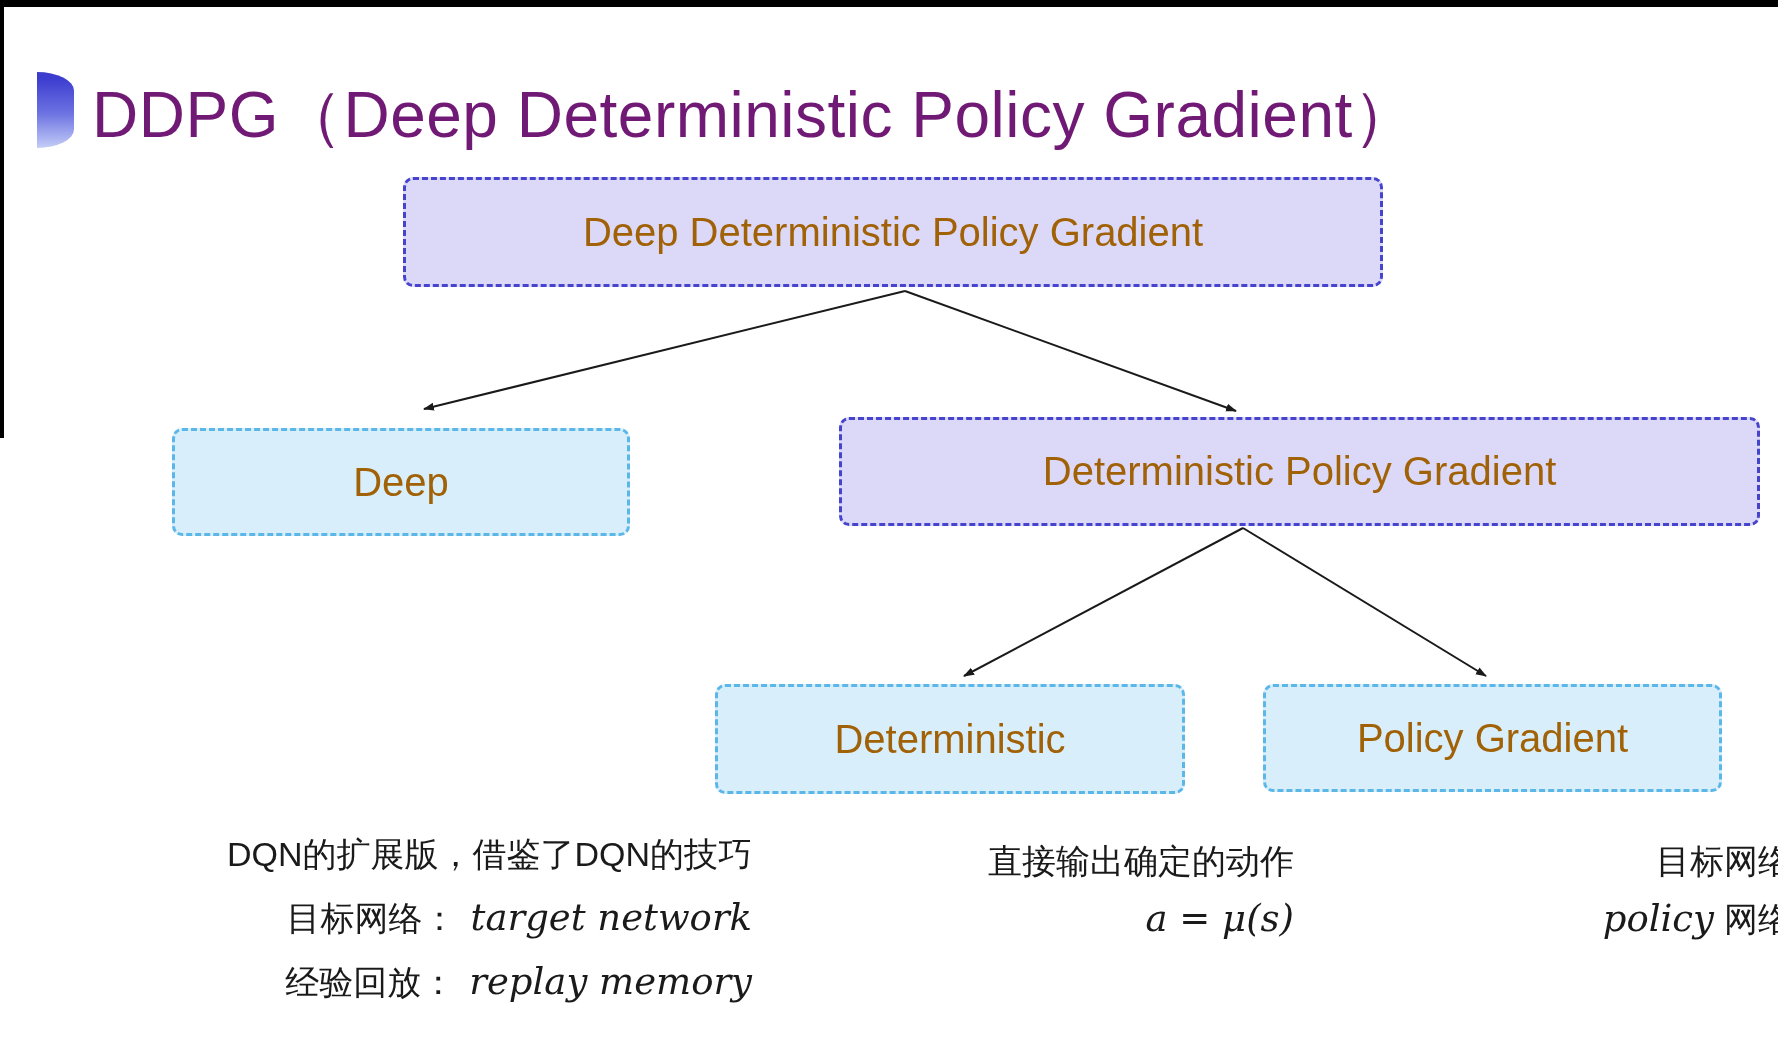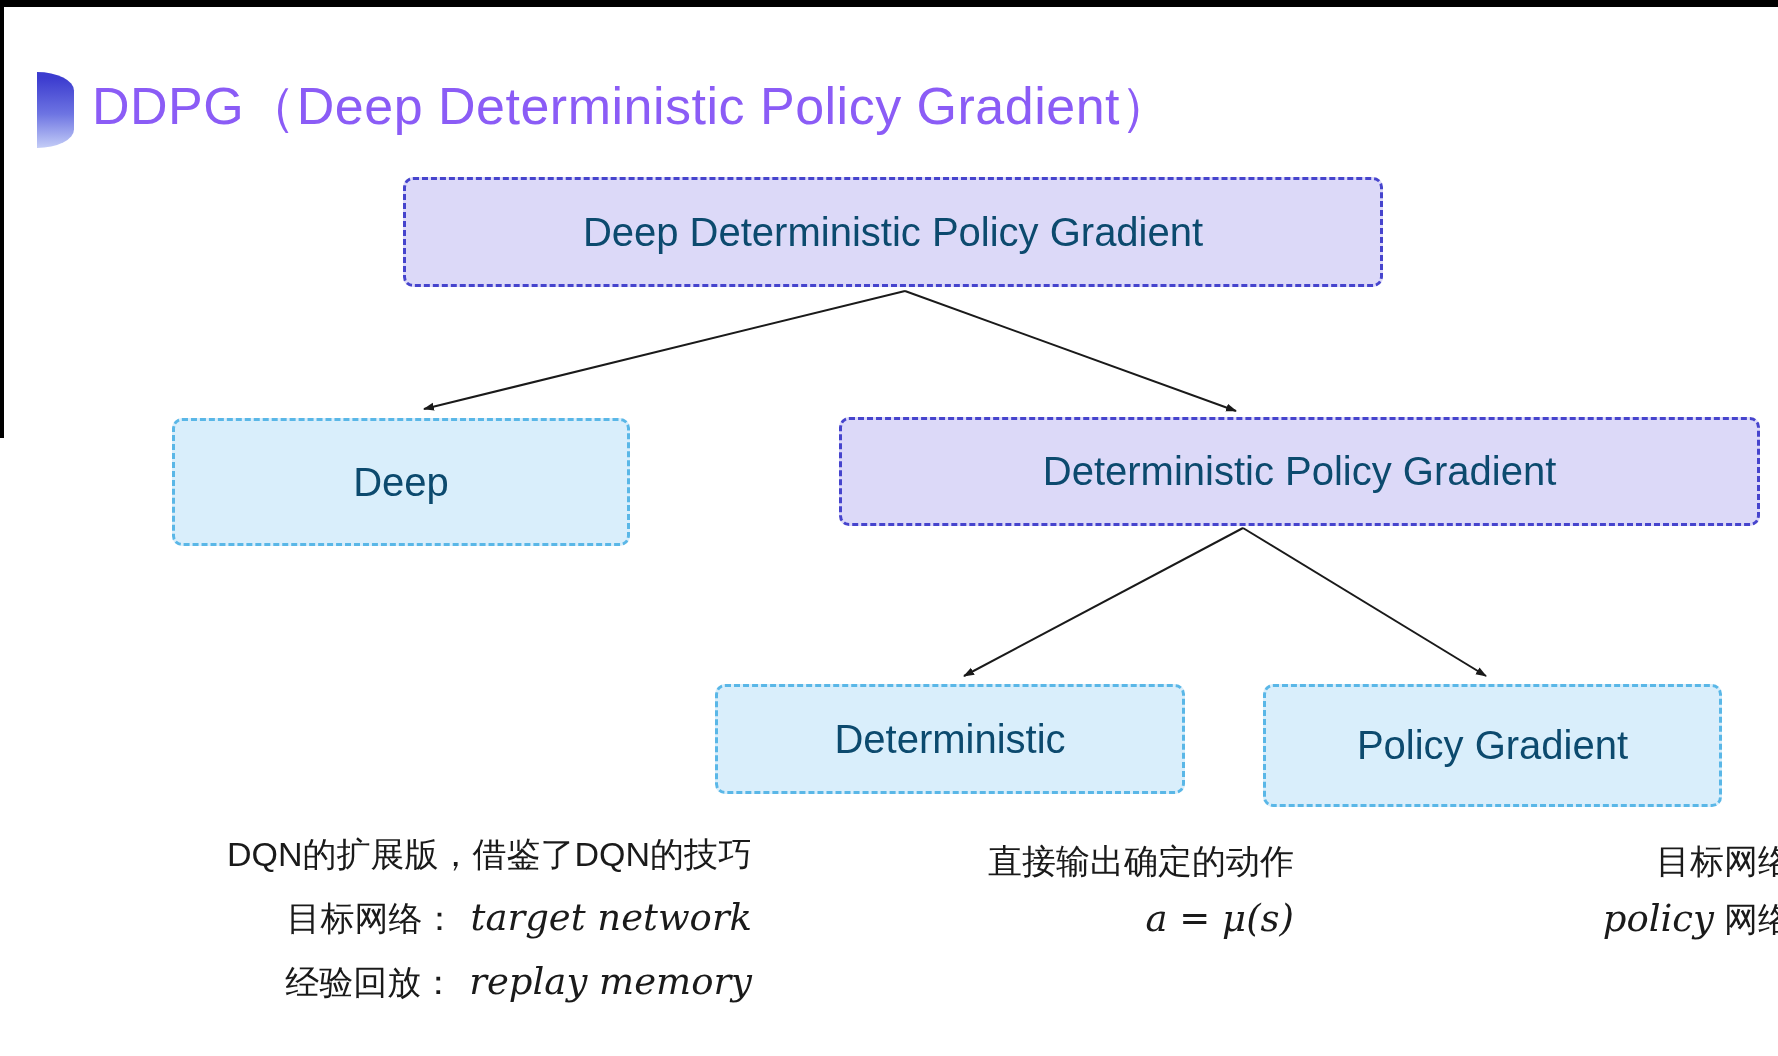--- a/index.html
+++ b/index.html
@@ -13,37 +13,37 @@
   .left-bar { position:absolute; left:0; top:0; width:4px; height:438px; background:#000; }
 
   
   .bullet {
     position:absolute; left:37px; top:72px; width:37px; height:76px;
     border-radius:0 76px 76px 0 / 0 38px 38px 0;
     background:linear-gradient(180deg,#3c3ccf 8%,#6d74e2 55%,#c4cdf7 100%);
   }
   .title {
     position:absolute; left:92px; top:72px;
-    font-size:52px; font-weight:400; color:#8b5cf6; letter-spacing:0.5px;
+    font-size:64px; font-weight:400; color:#701a75; letter-spacing:0.5px;
     white-space:nowrap;
   }
 
   
   .node {
     position:absolute; box-sizing:border-box; border-radius:10px;
     display:flex; align-items:center; justify-content:center;
-    font-size:40px; font-weight:500; color:#0c4a6e; white-space:nowrap;
+    font-size:40px; font-weight:500; color:#a16207; white-space:nowrap;
   }
   .node.purple { background:#dcd9f8; border:3px dashed #4644cd; }
   .node.cyan   { background:#d9eefb; border:3px dashed #5ab7e7; }
   #node-ddpg          { left:403px;  top:177px; width:980px; height:110px; }
-  #node-deep          { left:172px;  top:418px; width:458px; height:128px; }
+  #node-deep          { left:172px;  top:428px; width:458px; height:108px; }
   #node-dpg           { left:839px;  top:417px; width:921px; height:109px; }
   #node-deterministic { left:715px;  top:684px; width:470px; height:110px; }
-  #node-policy        { left:1263px; top:684px; width:459px; height:123px; }
+  #node-policy        { left:1263px; top:684px; width:459px; height:108px; }
 
   .arrows { position:absolute; left:0; top:0; width:1778px; height:1056px; pointer-events:none; }
 
   
   .note { position:absolute; text-align:right; color:#1a1a1a; }
   .note .line { white-space:nowrap; }
   .note .zh { font-size:34px; }
   .note .en {
     font-family:"DejaVu Serif","Liberation Serif",serif;
     font-style:italic; font-size:37px;

